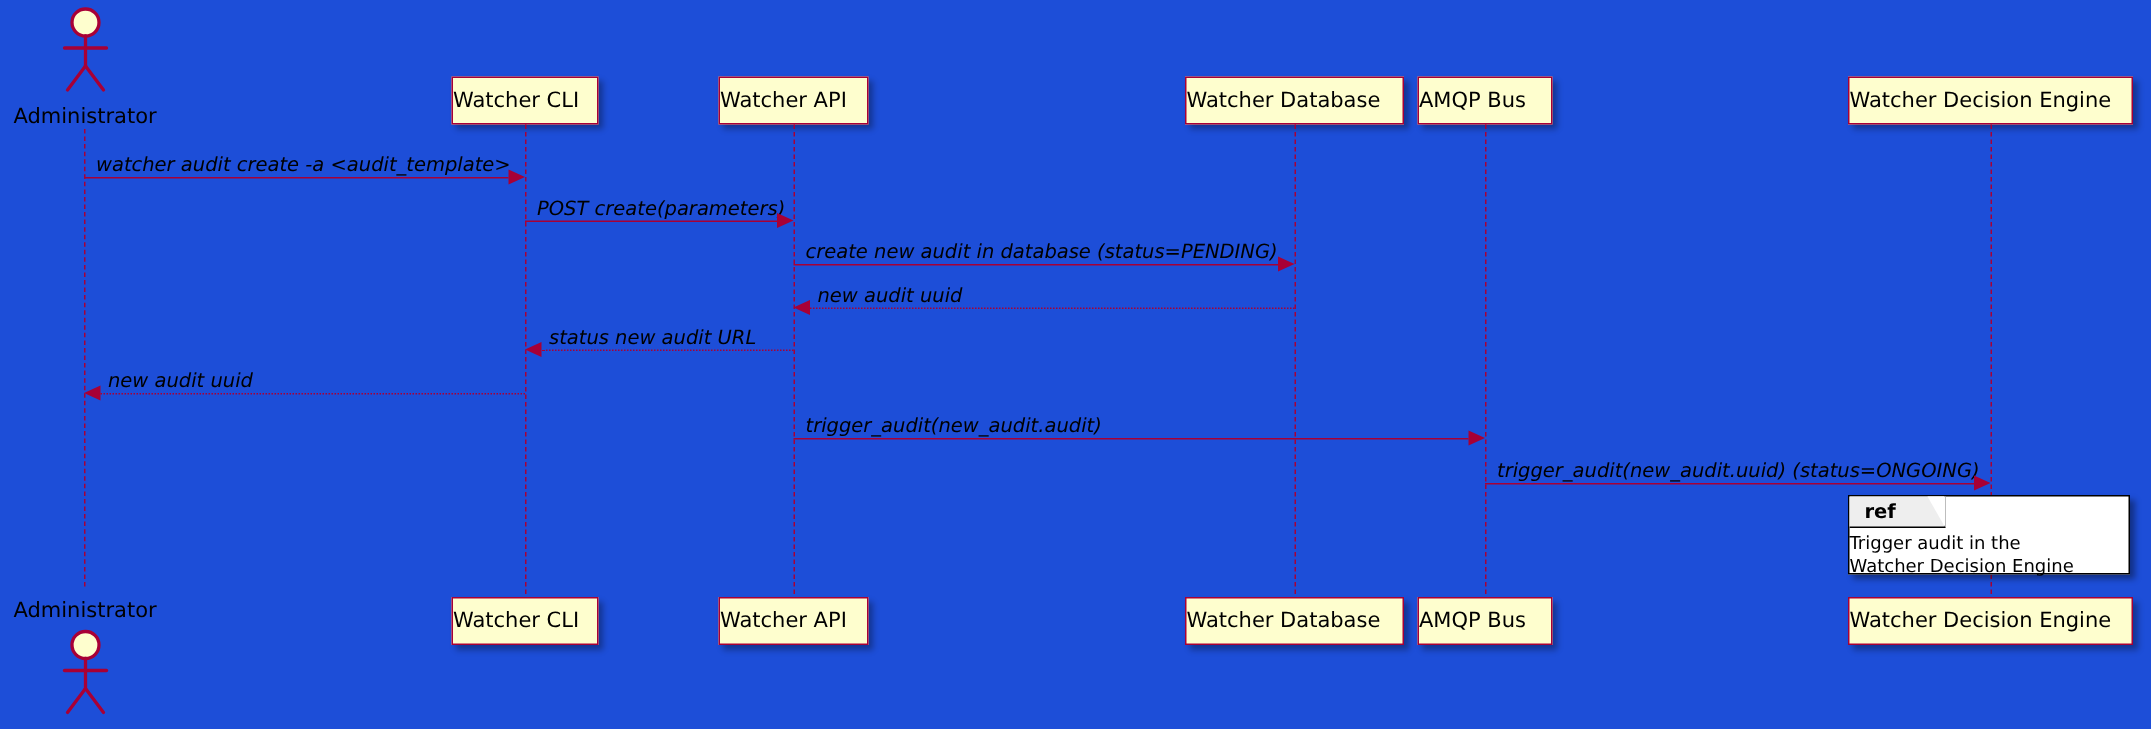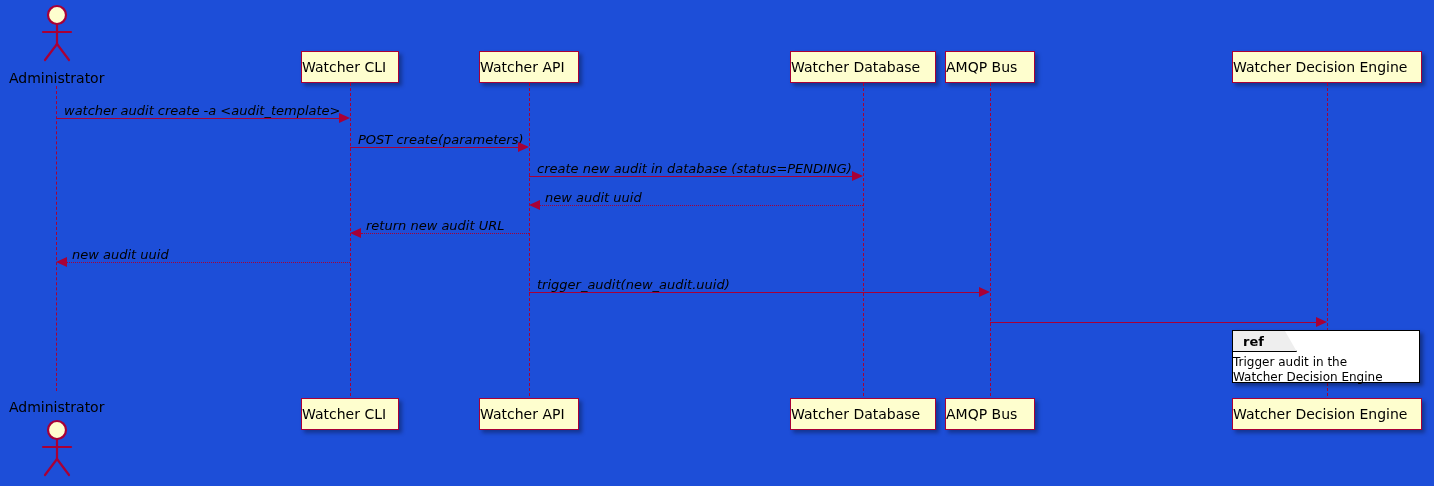--- a/index.html
+++ b/index.html
@@ -190,32 +190,33 @@
   <div class="arrow-head right" style="left:518px; top:142px;"></div>
 
   <div class="msg-label" style="left:537px; top:162px;">create new audit in database (status=PENDING)</div>
   <div class="msg-line" style="left:529px; top:176px; width:323px;"></div>
   <div class="arrow-head right" style="left:852px; top:171px;"></div>
 
   <div class="msg-label" style="left:545px; top:191px;">new audit uuid</div>
   <div class="msg-line dotted" style="left:540px; top:205px; width:323px;"></div>
   <div class="arrow-head left" style="left:529px; top:200px;"></div>
 
-  <div class="msg-label" style="left:366px; top:219px;">return new audit URL</div>
+  <div class="msg-label" style="left:366px; top:219px;">status new audit URL</div>
   <div class="msg-line dotted" style="left:361px; top:233px; width:168px;"></div>
   <div class="arrow-head left" style="left:350px; top:228px;"></div>
 
   <div class="msg-label" style="left:72px; top:248px;">new audit uuid</div>
   <div class="msg-line dotted" style="left:67px; top:262px; width:283px;"></div>
   <div class="arrow-head left" style="left:56px; top:257px;"></div>
 
-  <div class="msg-label" style="left:537px; top:278px;">trigger_audit(new_audit.uuid)</div>
+  <div class="msg-label" style="left:537px; top:278px;">trigger_audit(new_audit.audit)</div>
   <div class="msg-line" style="left:529px; top:292px; width:450px;"></div>
   <div class="arrow-head right" style="left:979px; top:287px;"></div>
 
+  <div class="msg-label" style="left:998px; top:308px;">trigger_audit(new_audit.uuid) (status=ONGOING)</div>
   <div class="msg-line" style="left:990px; top:322px; width:326px;"></div>
   <div class="arrow-head right" style="left:1316px; top:317px;"></div>
 
   <div class="ref-box" style="left:1232px; top:330px; width:188px; height:53px;padding-left:40px;">
     <div class="ref-tab">
       <div class="ref-tab-notch"></div>
     </div>
     <div class="ref-tab-label">ref</div>
     <div class="ref-body">
       <div>Trigger audit in the</div>

